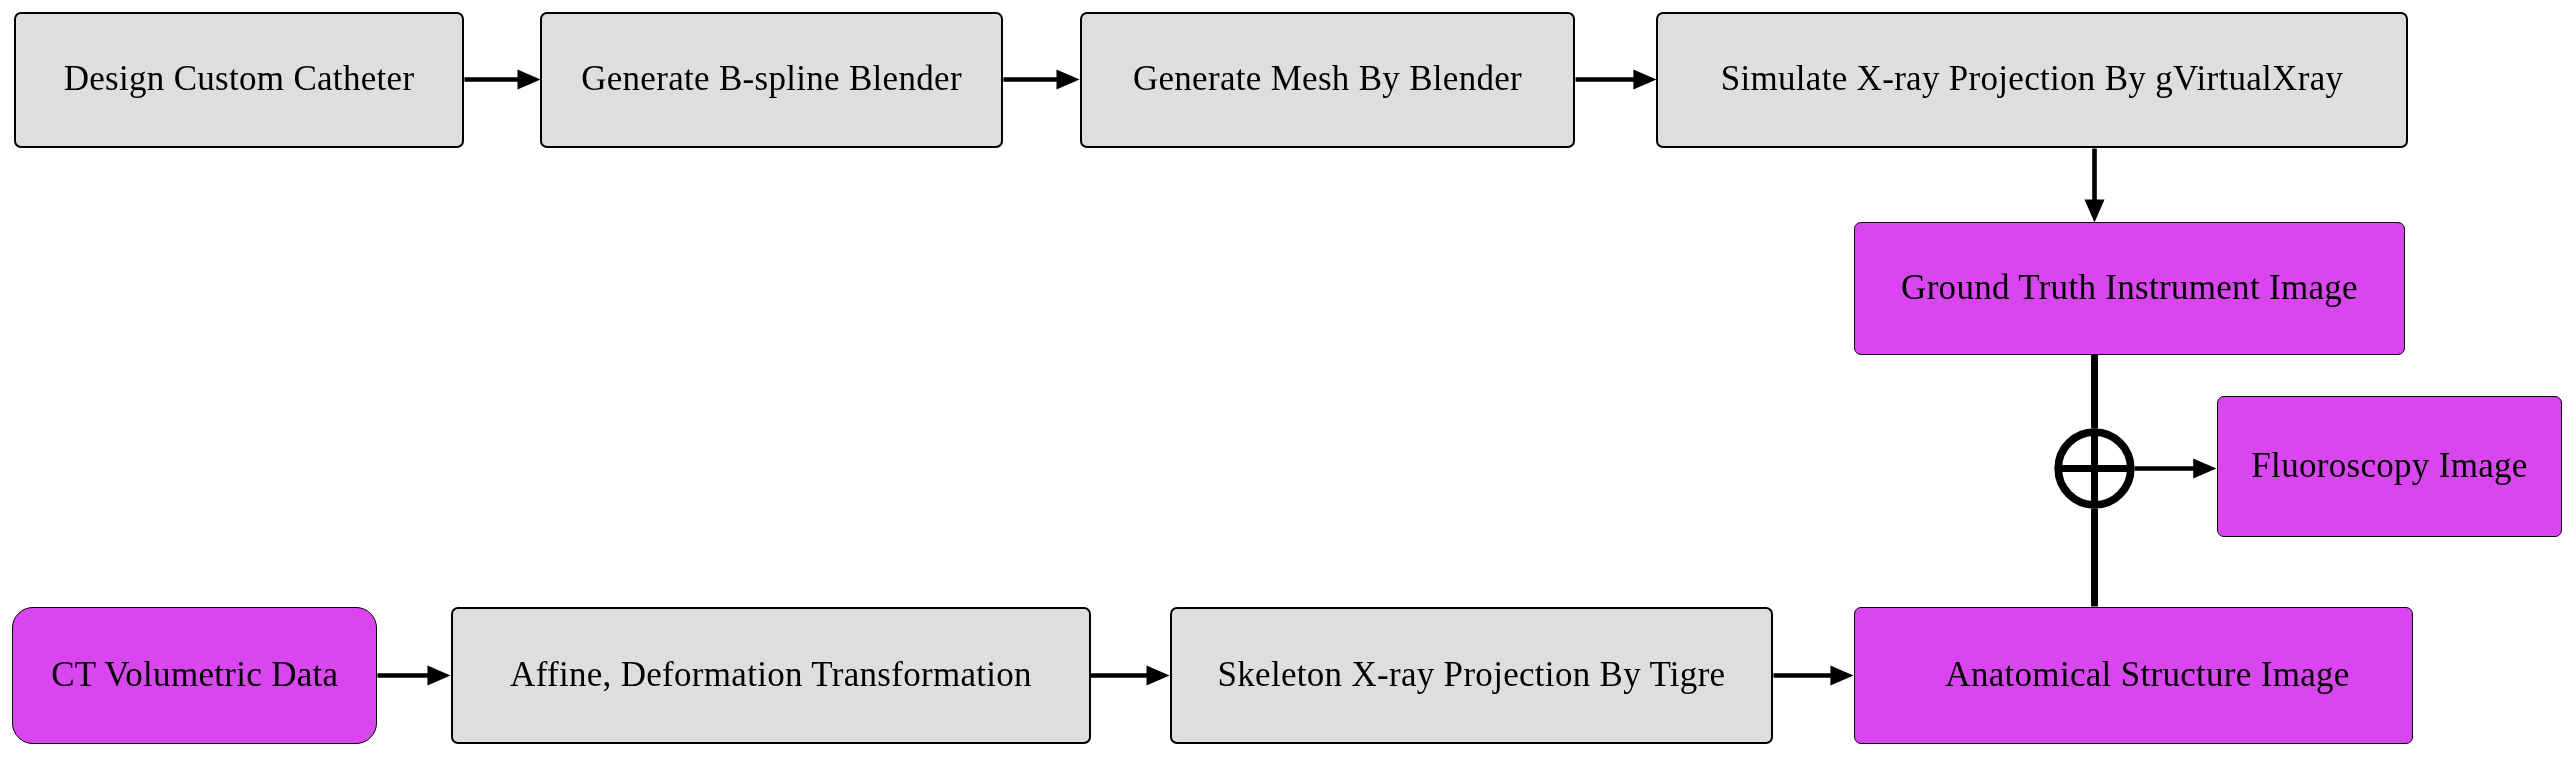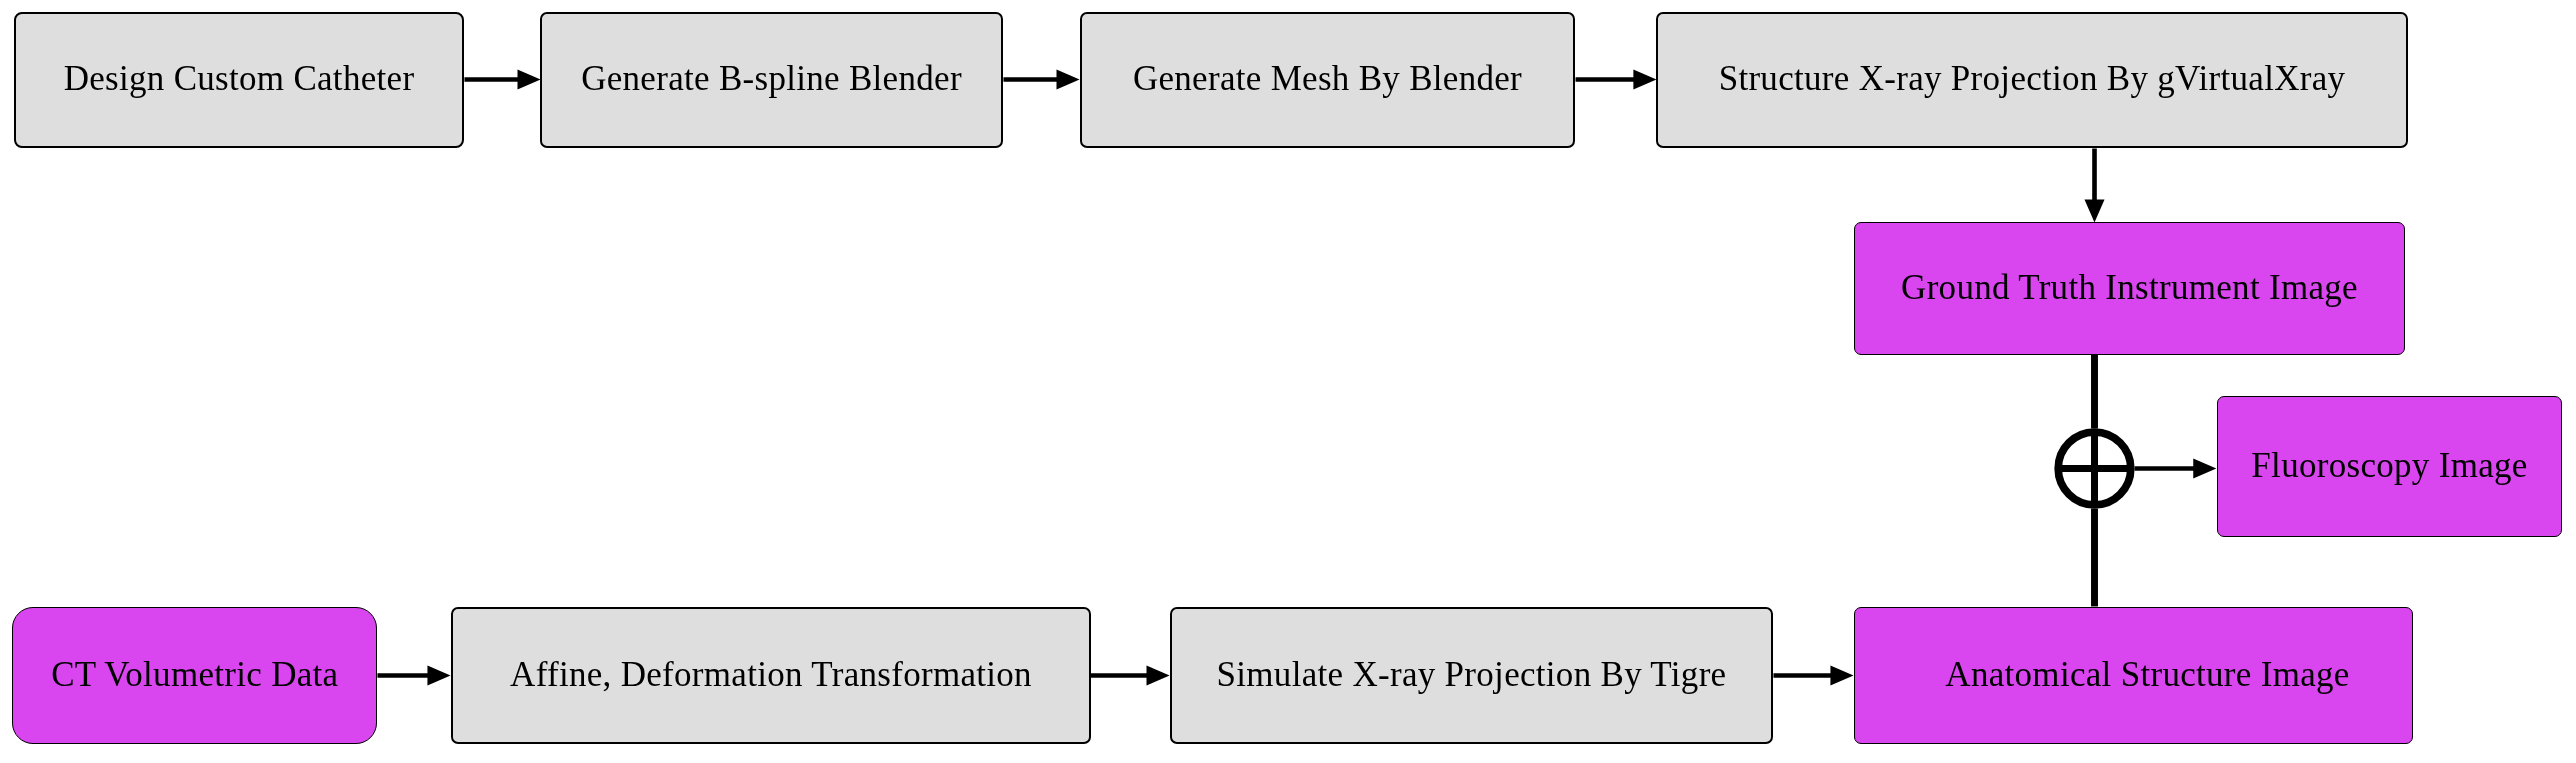--- a/index.html
+++ b/index.html
@@ -57,46 +57,46 @@
   
   .junction {
     position: absolute;
   }
 </style>
 </head>
 <body>
 
 <div id="canvas">
   <div id="nodes-layer">
-      <div class="node process" style="left: 14px; top: 11.6px; width: 450px; height: 136px; border-radius: 8px;">
+      <div class="node process" style="left: 14px; top: 11.6px; width: 450px; height: 136px;">
         <span class="label">Design Custom Catheter</span>
       </div>
       <div class="node process" style="left: 540px; top: 11.6px; width: 463px; height: 136px;">
         <span class="label">Generate B-spline Blender</span>
       </div>
       <div class="node process" style="left: 1080px; top: 11.6px; width: 495px; height: 136px;">
         <span class="label">Generate Mesh By Blender</span>
       </div>
       <div class="node process" style="left: 1656px; top: 11.6px; width: 752px; height: 136px;">
-        <span class="label">Structure X-ray Projection By gVirtualXray</span>
+        <span class="label">Simulate X-ray Projection By gVirtualXray</span>
       </div>
       <div class="node data" style="left: 1854px; top: 222px; width: 551px; height: 133px;">
         <span class="label">Ground Truth Instrument Image</span>
       </div>
       <div class="node data" style="left: 2217px; top: 396px; width: 345px; height: 141px;">
         <span class="label">Fluoroscopy Image</span>
       </div>
       <div class="node data" style="left: 12.3px; top: 607px; width: 365px; height: 137px; border-radius: 21px;">
         <span class="label">CT Volumetric Data</span>
       </div>
       <div class="node process" style="left: 451px; top: 607px; width: 640px; height: 137px;">
         <span class="label">Affine, Deformation Transformation</span>
       </div>
       <div class="node process" style="left: 1170px; top: 607px; width: 603px; height: 137px;">
-        <span class="label">Simulate X-ray Projection By Tigre</span>
+        <span class="label">Skeleton X-ray Projection By Tigre</span>
       </div>
       <div class="node data" style="left: 1854px; top: 607px; width: 559px; height: 137px; padding-left: 28px;">
         <span class="label">Anatomical Structure Image</span>
       </div>
     </div>
   <div id="edges-layer">
       <div class="conn" style="left: 446px; top: 61px;">
         <svg width="113" height="37" viewBox="0 0 147 48">
           <line x1="24" y1="24" x2="95" y2="24" stroke="#000000" stroke-width="6"></line>
           <polygon points="123,24 93,11 93,37" fill="#000000"></polygon>

